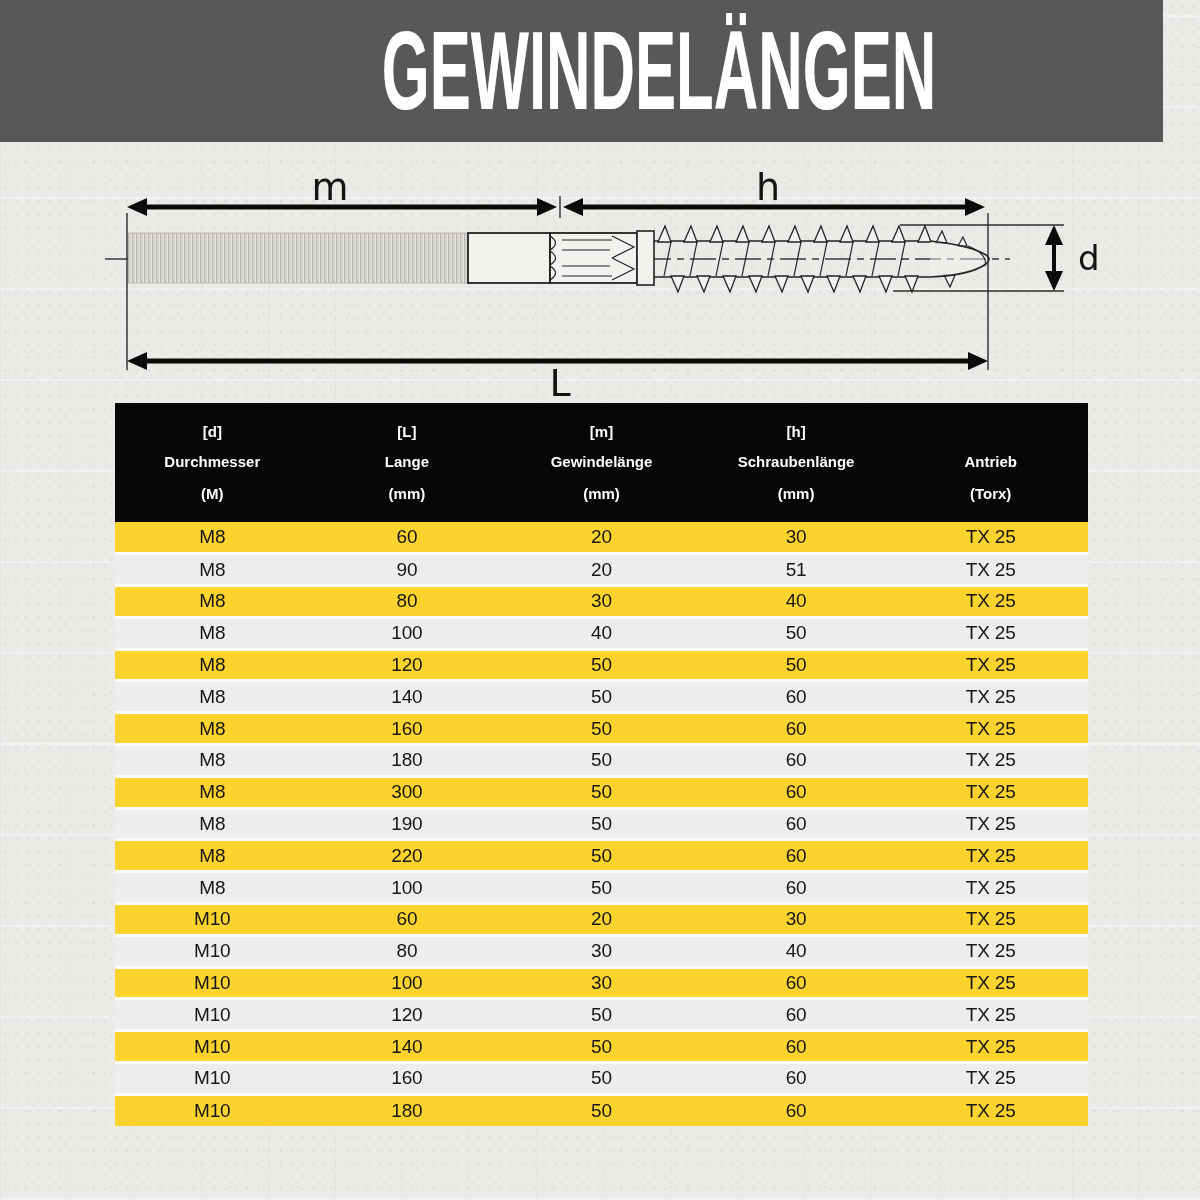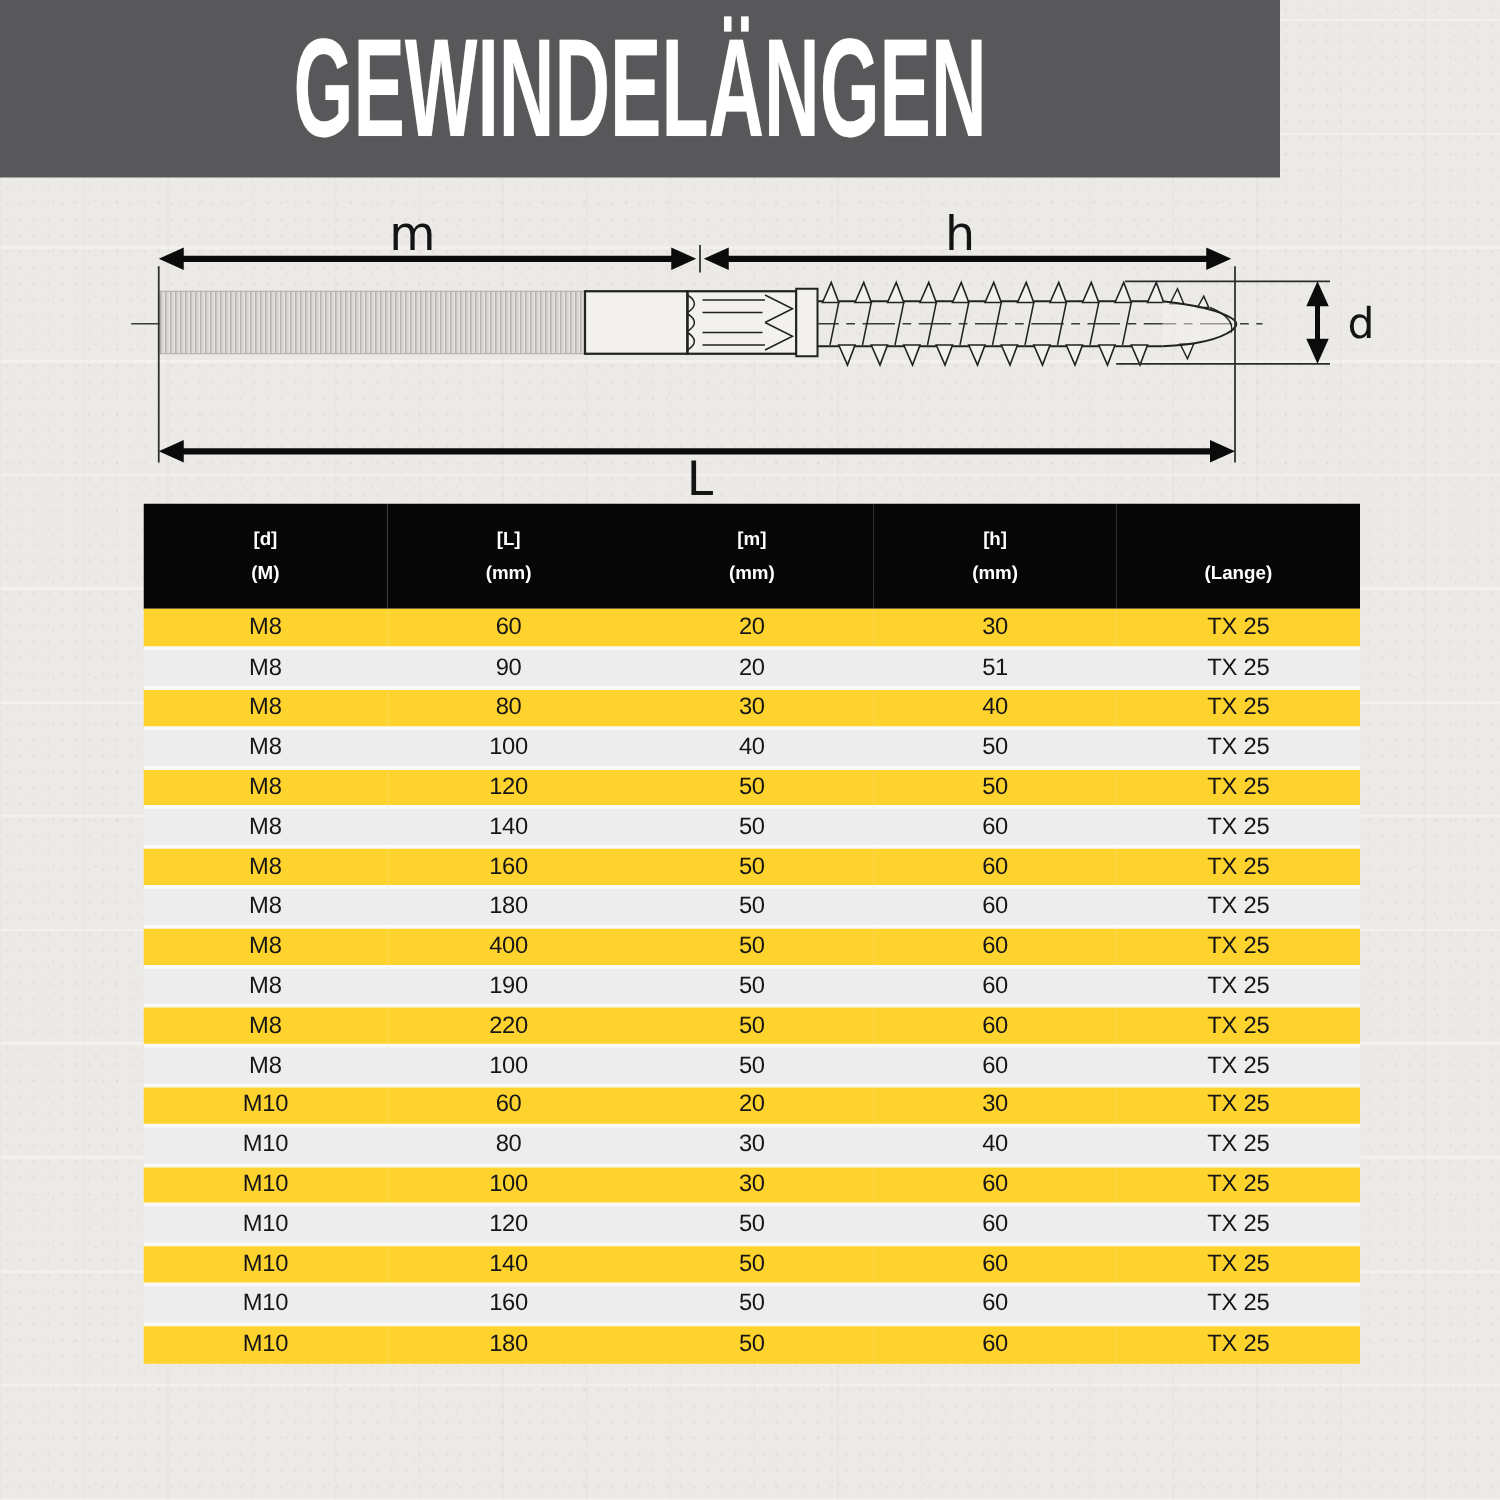--- a/index.html
+++ b/index.html
@@ -12,23 +12,23 @@
     background-color:#eceae7;
     background-image:
       radial-gradient(rgba(110,105,98,0.07) 1px, transparent 1.4px),
       radial-gradient(rgba(90,88,84,0.05) 1px, transparent 1.2px),
       repeating-linear-gradient(90deg, rgba(0,0,0,0.018) 0 1px, transparent 1px 67px),
       repeating-linear-gradient(0deg, rgba(255,255,255,0.35) 0 2px, transparent 2px 91px);
     background-size:11px 13px, 17px 19px, auto, auto;
   }
   
   .title-bar{
-    position:absolute;left:0;top:0;width:1024px;height:142px;
+    position:absolute;left:0;top:0;width:1163px;height:142px;
     background:var(--title-bar,#58585A);
-    display:flex;align-items:center;justify-content:center;
+    display:flex;align-items:center;justify-content:flex-end;
   }
   .title-text{
     color:#fff;font-weight:bold;font-size:112px;line-height:1;
     letter-spacing:0px;white-space:nowrap;
     transform:scaleX(0.55);transform-origin:50% 54%;
     text-shadow:0 0 1px rgba(255,255,255,0.4);
   }
   
   .diagram{position:absolute;left:0;top:142px;width:1200px;height:261px;}
   .diagram svg{display:block;}
@@ -157,26 +157,33 @@
         <col>
       </colgroup>
     <thead>
       <tr class="h-sym">
         <th>[d]</th>
         <th>[L]</th>
         <th>[m]</th>
         <th>[h]</th>
         <th></th>
       </tr>
+      <tr class="h-name">
+        <th>Durchmesser</th>
+        <th>Lange</th>
+        <th>Gewindelänge</th>
+        <th>Schraubenlänge</th>
+        <th>Antrieb</th>
+      </tr>
       <tr class="h-unit">
         <th>(M)</th>
         <th>(mm)</th>
         <th>(mm)</th>
         <th>(mm)</th>
-        <th>(Lange)</th>
+        <th>(Torx)</th>
       </tr>
     </thead>
     <tbody id="table-body">
         <tr>
           <td>M8</td>
           <td>60</td>
           <td>20</td>
           <td>30</td>
           <td>TX 25</td>
         </tr>
@@ -224,21 +231,21 @@
         </tr>
         <tr>
           <td>M8</td>
           <td>180</td>
           <td>50</td>
           <td>60</td>
           <td>TX 25</td>
         </tr>
         <tr>
           <td>M8</td>
-          <td>400</td>
+          <td>300</td>
           <td>50</td>
           <td>60</td>
           <td>TX 25</td>
         </tr>
         <tr>
           <td>M8</td>
           <td>190</td>
           <td>50</td>
           <td>60</td>
           <td>TX 25</td>

